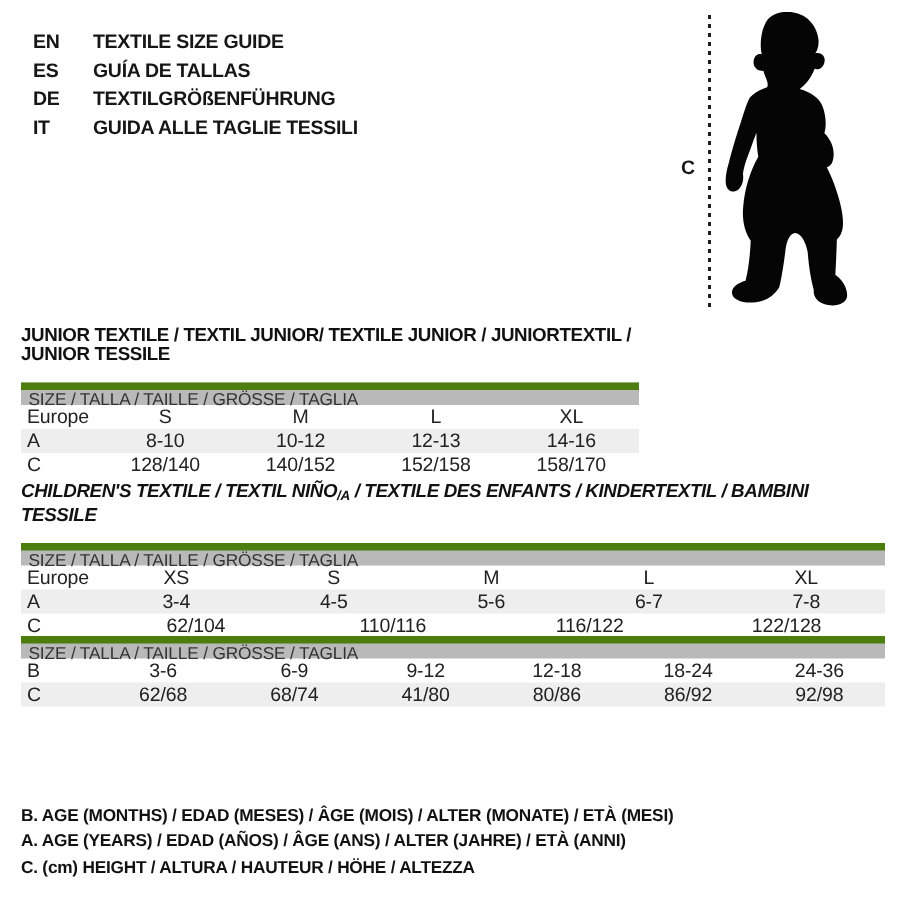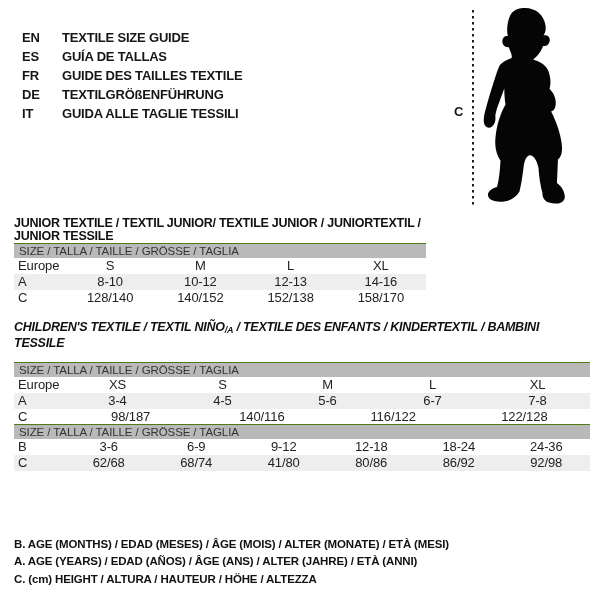--- a/index.html
+++ b/index.html
@@ -11,41 +11,41 @@
   html,body{background:#fff;}
   .page{
     position:relative;
     width:600px;height:600px;
     background:#ffffff;
     font-family:"Liberation Sans", sans-serif;
     color:var(--ink);
     overflow:hidden;
   }
   
-  .lang-list{position:absolute;left:22px;top:28px;}
+  .lang-list{position:absolute;left:22px;top:18px;}
   .lang-row{display:flex;line-height:19px;font-size:13px;font-weight:bold;letter-spacing:-0.2px;}
   .lang-code{width:40px;}
   
   .figure-svg{position:absolute;left:468px;top:0;}
   .height-label{position:absolute;left:454px;top:104px;font-size:13px;font-weight:bold;}
   
   .section{position:absolute;left:14px;}
   .section-heading{font-size:12.5px;font-weight:bold;letter-spacing:-0.25px;line-height:13px;color:#111;}
   .section-heading .sub{font-size:9px;vertical-align:-2px;}
   .section-heading.two-line{line-height:16.5px;white-space:pre-line;}
   #section-junior{top:217px;width:412px;}
-  #section-junior .section-heading{}
+  #section-junior .section-heading{margin-bottom:12px;}
   #section-children{top:321px;width:576px;}
   #section-children .section-heading{margin-bottom:12px;font-style:italic;}
   #section-babies{top:424px;width:576px;}
   #section-babies .section-heading{margin-bottom:9px;}
   
   .size-bar{
     background:var(--bar);
-    border-top:1px solid #4d7c0f;
+    border-top:5px solid #4d7c0f;
     height:15px;line-height:14px;
     padding-left:5px;
     font-size:11.5px;color:#333;letter-spacing:-0.1px;
   }
   .t-row{display:flex;height:16px;line-height:16px;font-size:13px;letter-spacing:-0.1px;color:#222;}
   .t-row.shaded{background:var(--shaded);}
   .row-label{width:51px;padding-left:4px;text-align:left;}
   .cell{flex:1;text-align:center;}
   
   .notes{position:absolute;left:14px;top:536px;}
@@ -57,24 +57,20 @@
 <div class="page">
 
   <div class="lang-list">
     <div class="lang-row">
       <span class="lang-code">EN</span>
       <span class="lang-label">TEXTILE SIZE GUIDE</span>
     </div>
     <div class="lang-row">
       <span class="lang-code">ES</span>
       <span class="lang-label">GUÍA DE TALLAS</span>
-    </div>
-    <div class="lang-row">
-      <span class="lang-code">FR</span>
-      <span class="lang-label">GUIDE DES TAILLES TEXTILE</span>
     </div>
     <div class="lang-row">
       <span class="lang-code">DE</span>
       <span class="lang-label">TEXTILGRÖßENFÜHRUNG</span>
     </div>
     <div class="lang-row">
       <span class="lang-code">IT</span>
       <span class="lang-label">GUIDA ALLE TAGLIE TESSILI</span>
     </div>
   </div>
@@ -141,21 +137,21 @@
       <span class="row-label">A</span>
       <span class="cell">8-10</span>
       <span class="cell">10-12</span>
       <span class="cell">12-13</span>
       <span class="cell">14-16</span>
     </div>
     <div class="t-row">
       <span class="row-label">C</span>
       <span class="cell">128/140</span>
       <span class="cell">140/152</span>
-      <span class="cell">152/138</span>
+      <span class="cell">152/158</span>
       <span class="cell">158/170</span>
     </div>
   </div>
 
   <div class="section" id="section-children">
     <div class="section-heading"><span>CHILDREN'S TEXTILE / TEXTIL NIÑO</span><span class="sub">/A</span><span> / TEXTILE DES ENFANTS / KINDERTEXTIL / BAMBINI TESSILE</span></div>
     <div class="size-bar">SIZE / TALLA / TAILLE / GRÖSSE / TAGLIA</div>
     <div class="t-row">
       <span class="row-label">Europe</span>
       <span class="cell">XS</span>
@@ -167,22 +163,22 @@
     <div class="t-row shaded">
       <span class="row-label">A</span>
       <span class="cell">3-4</span>
       <span class="cell">4-5</span>
       <span class="cell">5-6</span>
       <span class="cell">6-7</span>
       <span class="cell">7-8</span>
     </div>
     <div class="t-row">
       <span class="row-label">C</span>
-      <span class="cell">98/187</span>
-      <span class="cell">140/116</span>
+      <span class="cell">62/104</span>
+      <span class="cell">110/116</span>
       <span class="cell">116/122</span>
       <span class="cell">122/128</span>
     </div>
   </div>
 
   <div class="section" id="section-babies">
     <div class="size-bar">SIZE / TALLA / TAILLE / GRÖSSE / TAGLIA</div>
     <div class="t-row">
       <span class="row-label">B</span>
       <span class="cell">3-6</span>

